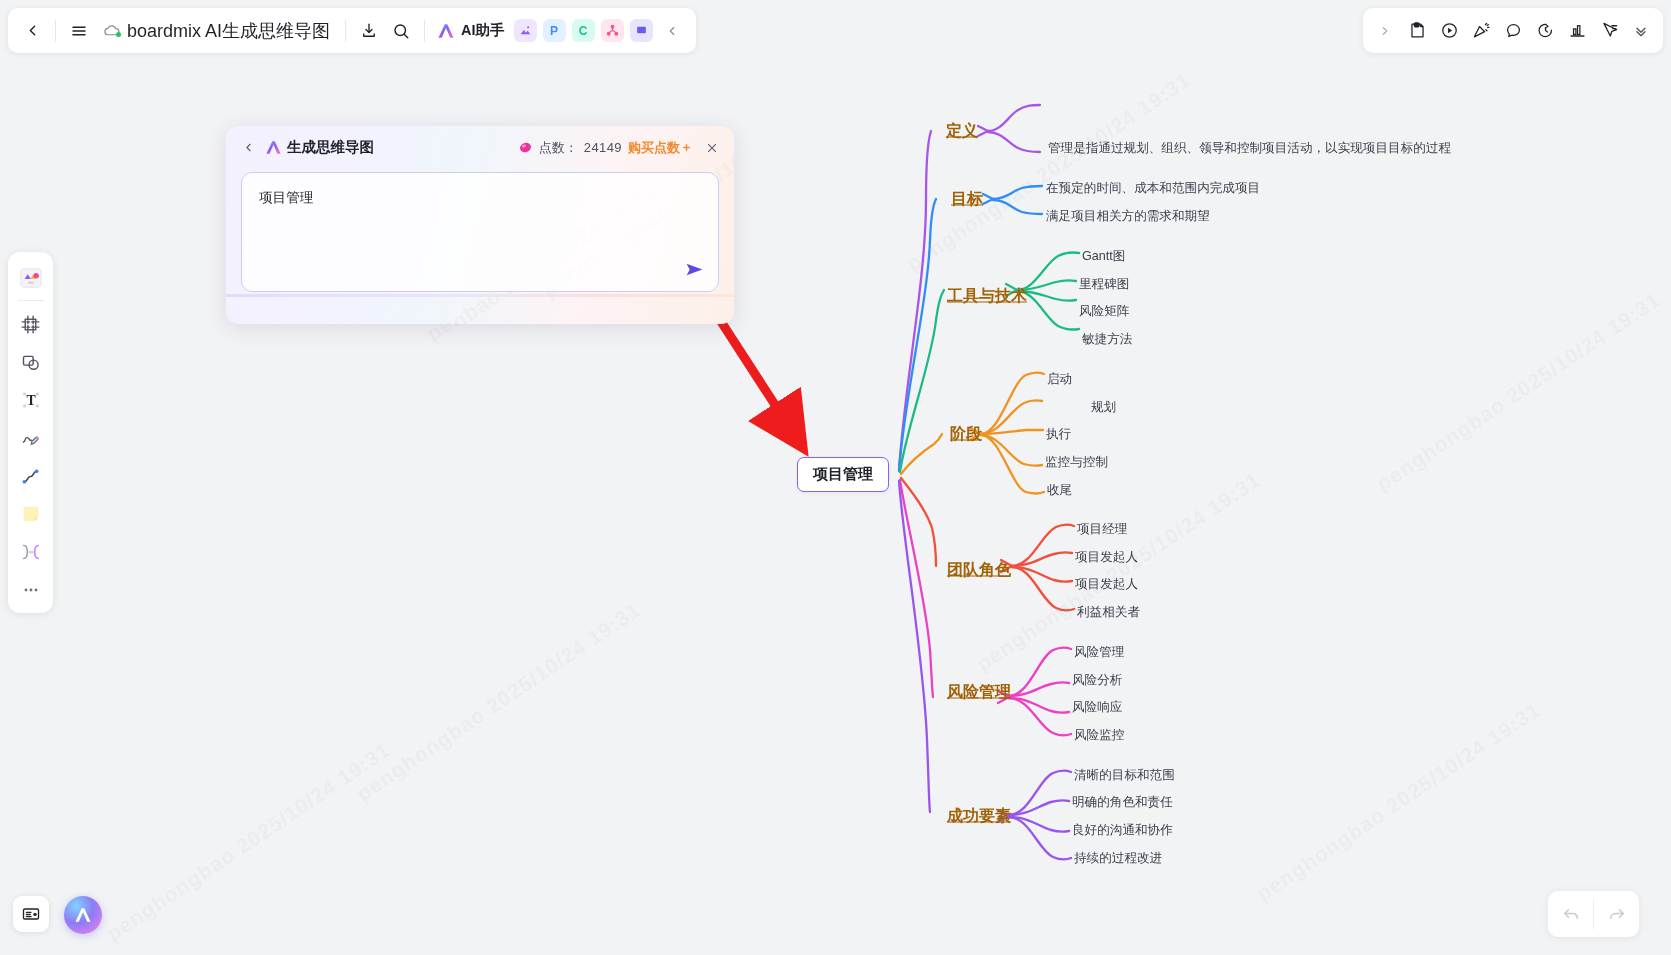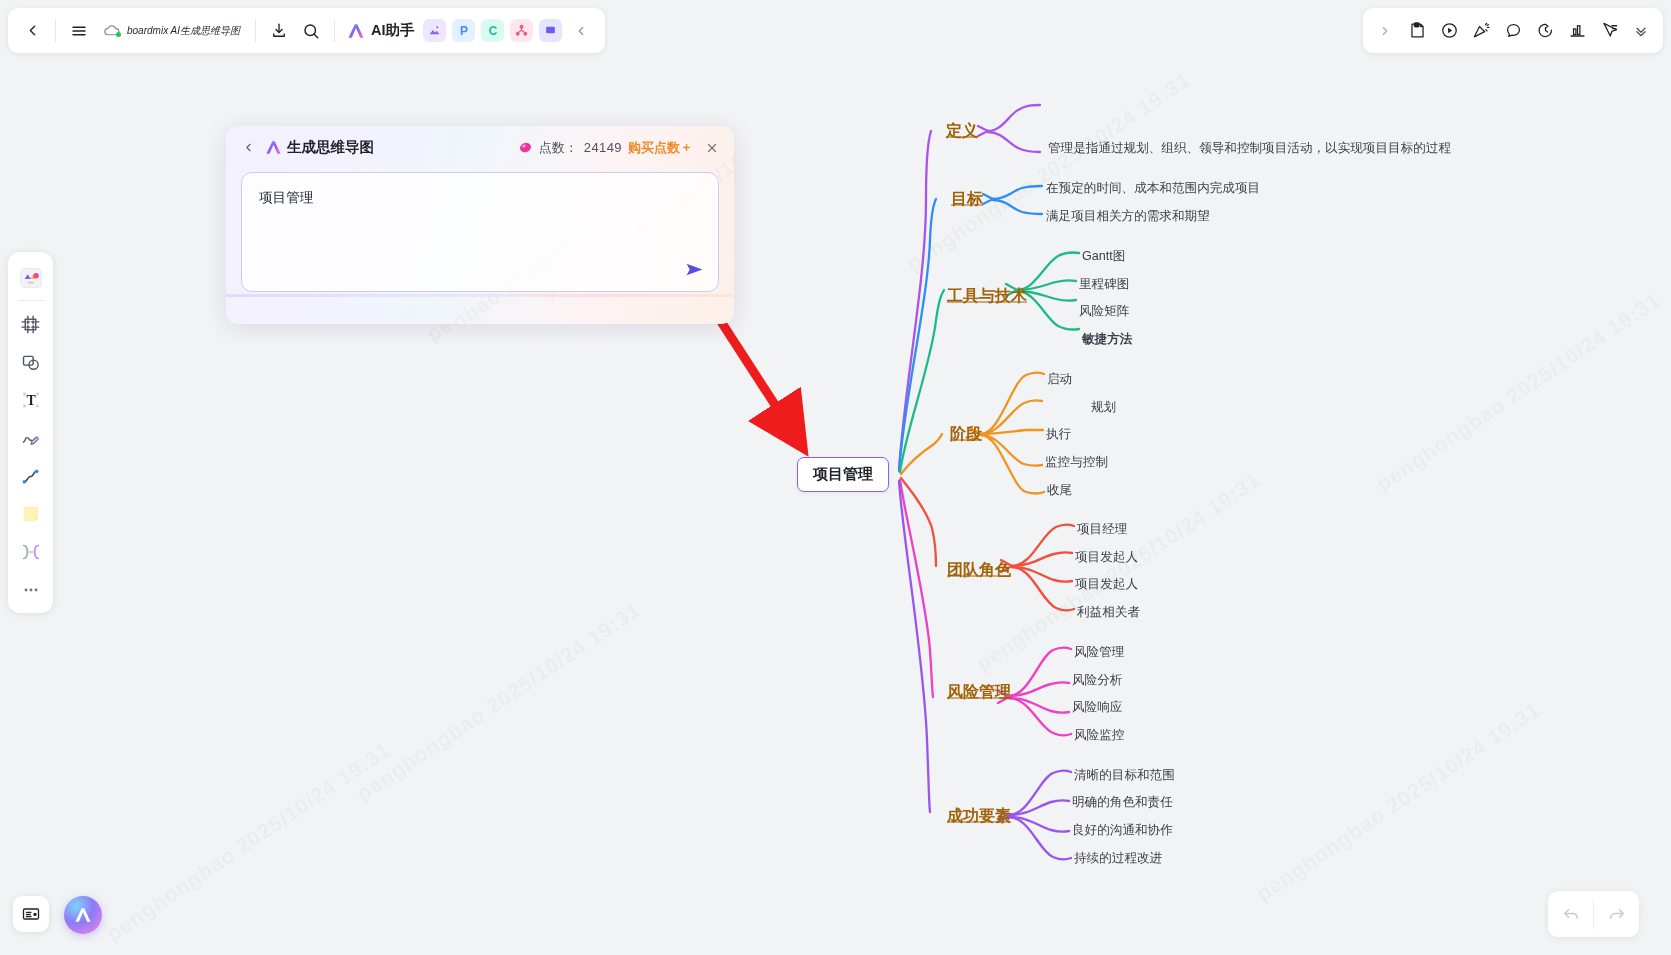--- a/index.html
+++ b/index.html
@@ -44,22 +44,22 @@
   #topbar .sep {
     width: 1px; height: 22px; background: #e6e7ea; margin: 0 7px;
   }
   .tbtn {
     width: 32px; height: 32px;
     display: flex; align-items: center; justify-content: center;
     border-radius: 6px; cursor: pointer; color: #1f2329;
   }
   .doc-title {
     display: flex; align-items: center; gap: 5px;
-    padding: 0 8px; font-size: 10px; color: #1f2329;
-    white-space: nowrap; cursor: pointer; border-radius: 6px; height: 30px; font-style: italic;
+    padding: 0 8px; font-size: 18px; color: #1f2329;
+    white-space: nowrap; cursor: pointer; border-radius: 6px; height: 30px;
   }
   .ai-assist {
     display: flex; align-items: center; gap: 5px;
     font-size: 14.5px; font-weight: 700; color: #1f2329;
     padding: 0 6px 0 4px; cursor: pointer; height: 30px; border-radius: 6px;
   }
   .app-chip {
     width: 23px; height: 23px; border-radius: 6px;
     display: flex; align-items: center; justify-content: center;
     margin: 0 3px; cursor: pointer; font-size: 12px; font-weight: 700;
@@ -297,21 +297,21 @@
     <div class="node-l1" style="left:947px; top:816px;">成功要素</div>
 
     <div class="node-l2" style="left:1048px; top:148px;">管理是指通过规划、组织、领导和控制项目活动，以实现项目目标的过程</div>
 
     <div class="node-l2" style="left:1046px; top:188px;">在预定的时间、成本和范围内完成项目</div>
     <div class="node-l2" style="left:1046px; top:216px;">满足项目相关方的需求和期望</div>
 
     <div class="node-l2" style="left:1082px; top:256px;">Gantt图</div>
     <div class="node-l2" style="left:1079px; top:284px;">里程碑图</div>
     <div class="node-l2" style="left:1079px; top:311px;">风险矩阵</div>
-    <div class="node-l2" style="left:1082px; top:339px;font-weight:bold;">敏捷方法</div>
+    <div class="node-l2" style="left:1082px; top:339px;">敏捷方法</div>
 
     <div class="node-l2" style="left:1047px; top:379px;">启动</div>
     <div class="node-l2" style="left:1045px; top:407px;margin-left:46px;">规划</div>
     <div class="node-l2" style="left:1046px; top:434px;">执行</div>
     <div class="node-l2" style="left:1045px; top:462px;">监控与控制</div>
     <div class="node-l2" style="left:1047px; top:490px;">收尾</div>
 
     <div class="node-l2" style="left:1077px; top:529px;">项目经理</div>
     <div class="node-l2" style="left:1075px; top:557px;">项目发起人</div>
     <div class="node-l2" style="left:1075px; top:584px;">项目发起人</div>

